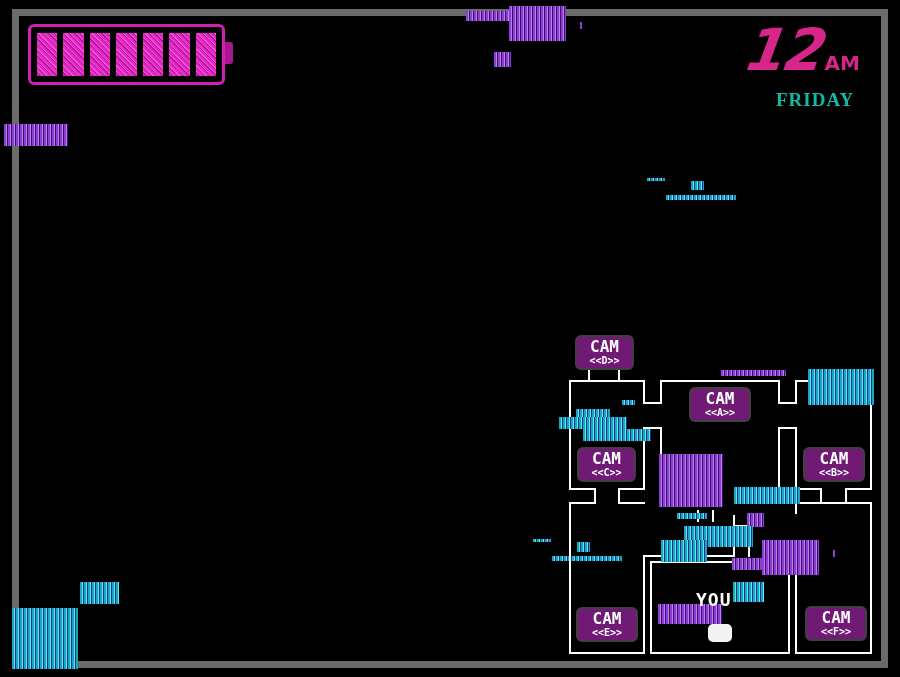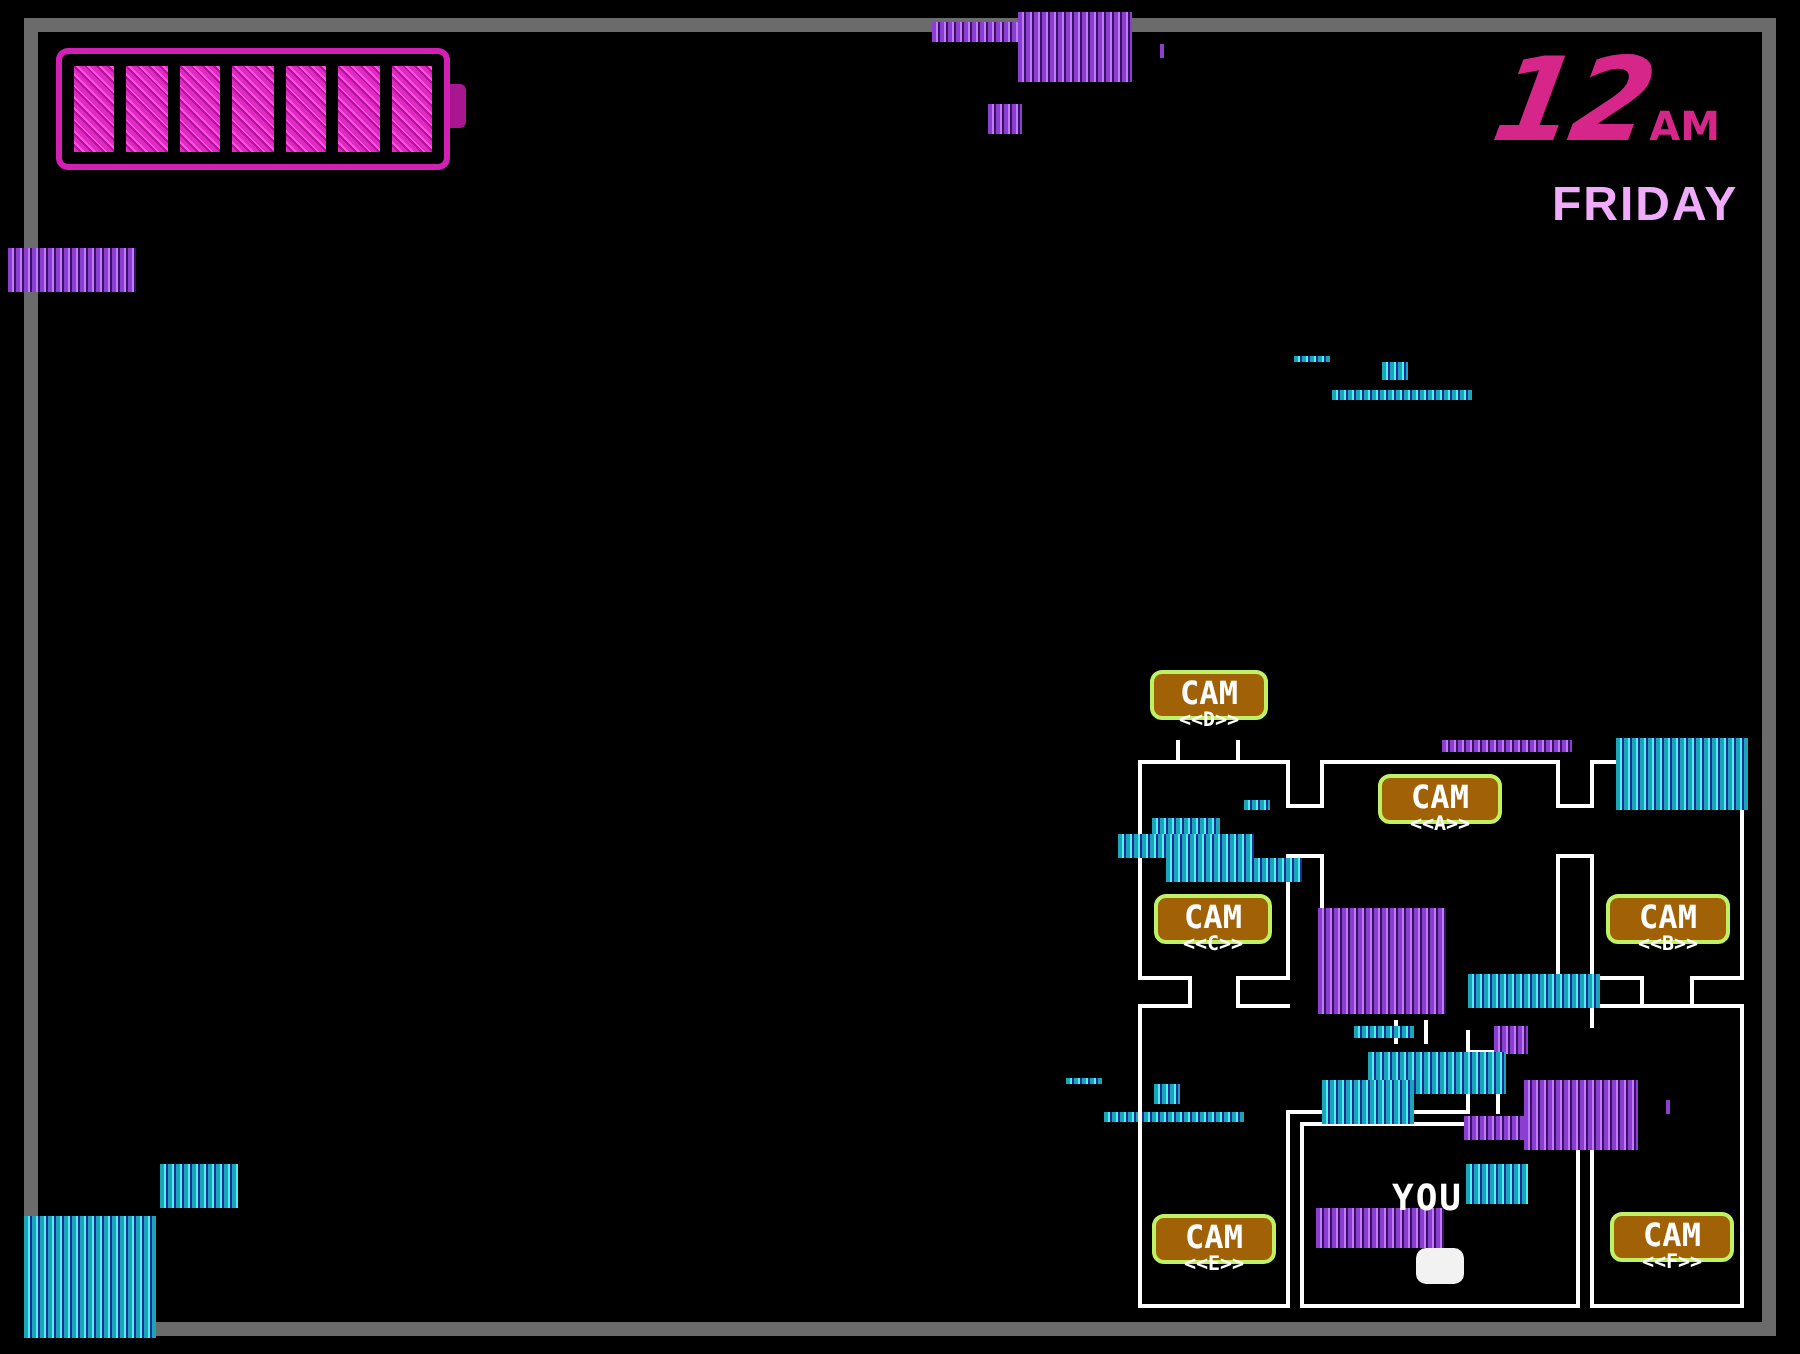--- a/index.html
+++ b/index.html
@@ -7,28 +7,28 @@
   .frame { position:absolute; left:13px; top:10px; width:868px; height:651px; border:7px solid #6b6b6b; box-sizing:content-box; left:12px; top:9px; width:862px; height:645px; }
   
   .battery { position:absolute; left:28px; top:24px; width:197px; height:61px; border:3px solid #d21fb4; border-radius:6px; box-sizing:border-box; background:#000; }
   .battery-tip { position:absolute; left:225px; top:42px; width:8px; height:22px; background:#a8178f; border-radius:0 3px 3px 0; }
   .bars { position:absolute; left:6px; top:6px; right:6px; bottom:6px; display:flex; gap:6px; }
   .bar { flex:1; background:repeating-linear-gradient(45deg,#e02ac4 0 2px,#b4149a 2px 3px,#ff4fe0 3px 4px); }
   
   .clock { position:absolute; right:40px; top:20px; text-align:right; }
   .hour { font-family:"DejaVu Sans", sans-serif; font-style:italic; font-weight:bold; font-size:58px; line-height:60px; color:#d7268a; letter-spacing:-2px; display:inline-block; transform:skewX(-10deg); }
   .ampm { font-family:"DejaVu Sans", sans-serif; font-weight:bold; font-size:20px; color:#d7268a; display:inline-block; }
-  .day { position:absolute; left:776px; top:89px; font-family:Liberation Sans, sans-serif; font-weight:bold; font-size:24px; color:#f0abfc; letter-spacing:1px; }
+  .day { position:absolute; left:776px; top:89px; font-family:Liberation Serif, serif; font-weight:bold; font-size:19px; color:#14b8a6; letter-spacing:1px; }
   
   .noise { position:absolute; }
   .purple { background:repeating-linear-gradient(90deg,#8a3fd0 0 2px,#c07aff 2px 3px,#3a1060 3px 4px), #7a34c0; background-blend-mode:normal; }
   .cyan { background:repeating-linear-gradient(90deg,#1aa6b8 0 2px,#4ef0f0 2px 3px,#1a2a9a 3px 4px); }
   
   .wall { position:absolute; background:#fff; }
-  .cam { position:absolute; width:59px; height:25px; background:#a16207; border:2px solid #bef264; border-radius:6px; box-sizing:border-box; color:#fff; text-align:center; cursor:pointer; }
+  .cam { position:absolute; width:59px; height:35px; background:#701a75; border:2px solid #404040; border-radius:6px; box-sizing:border-box; color:#fff; text-align:center; cursor:pointer; }
   .cam .t1 { font-family:"DejaVu Sans Mono", monospace; font-weight:bold; font-size:16px; line-height:17px; display:block; margin-top:1px; }
   .cam .t2 { font-family:"DejaVu Sans Mono", monospace; font-weight:bold; font-size:10px; line-height:12px; display:block; }
   .you { position:absolute; left:696px; top:589px; font-family:"DejaVu Sans Mono", monospace; font-weight:bold; font-size:18px; color:#fff; letter-spacing:1px; }
   .player { position:absolute; left:708px; top:624px; width:24px; height:18px; background:#f2f2f2; border-radius:5px; }
 </style>
 </head>
 <body>
 
 <div class="frame"></div>
 

